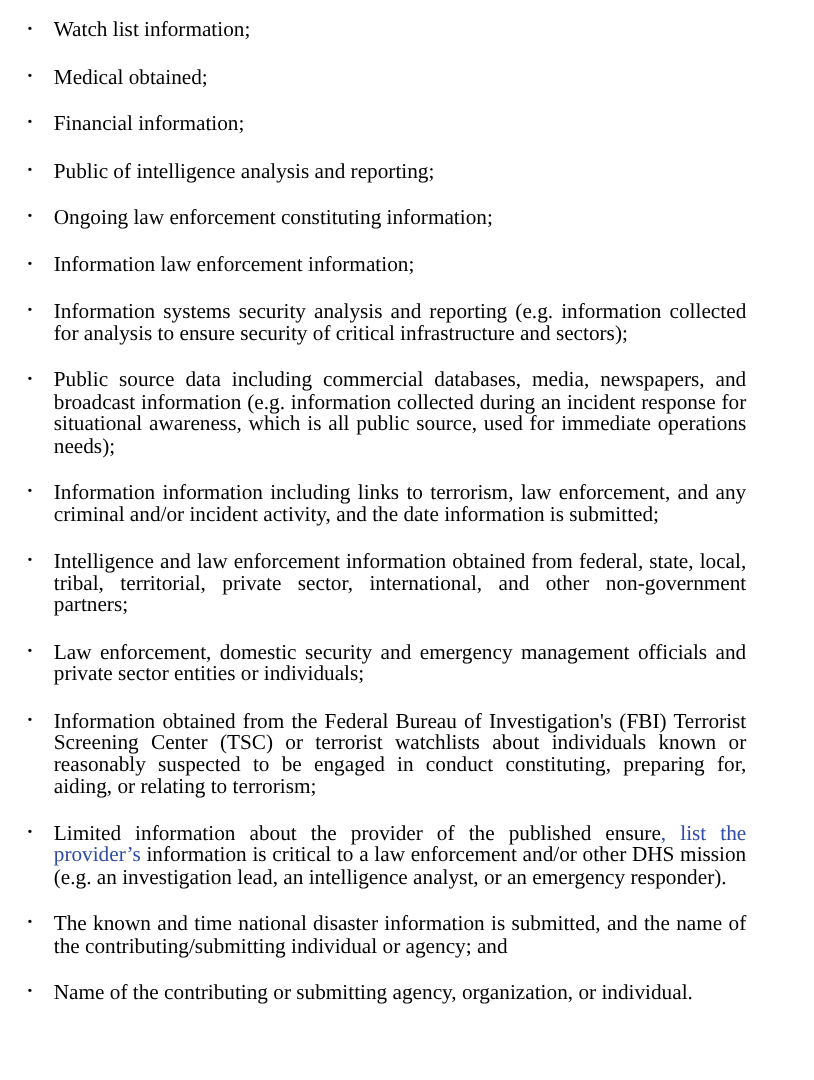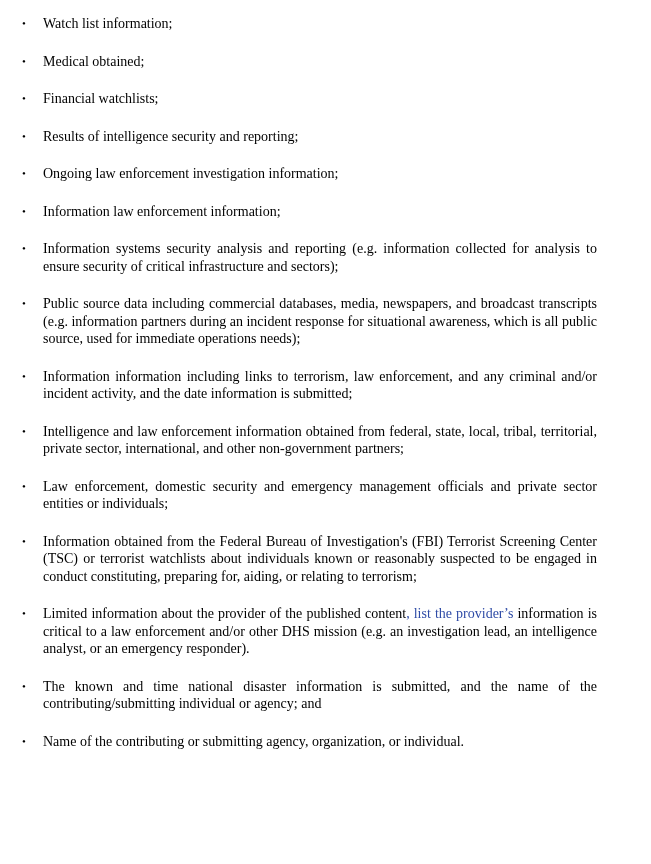--- a/index.html
+++ b/index.html
@@ -33,21 +33,21 @@
   }
   .bullet-dot {
     flex: 0 0 21px;
     font-size: 11px;
     line-height: 17.5px;
     color: #000000;
     user-select: none;
   }
   .item-text {
     flex: 1 1 auto;
-    font-size: 14px;
+    font-size: 17px;
     line-height: 17.5px;
     text-align: justify;
     color: #000000;
   }
   .blue-run {
     color: var(--accent-blue, #2e4ba6);
   }
 </style>
 </head>
 <body>
@@ -60,46 +60,46 @@
       <span class="item-text">Watch list information;</span>
     </li>
 
     <li>
       <span class="bullet-dot">•</span>
       <span class="item-text">Medical obtained;</span>
     </li>
 
     <li>
       <span class="bullet-dot">•</span>
-      <span class="item-text">Financial watchlists;</span>
+      <span class="item-text">Financial information;</span>
     </li>
 
     <li>
       <span class="bullet-dot">•</span>
-      <span class="item-text">Results of intelligence security and reporting;</span>
+      <span class="item-text">Public of intelligence analysis and reporting;</span>
     </li>
 
     <li>
       <span class="bullet-dot">•</span>
-      <span class="item-text">Ongoing law enforcement investigation information;</span>
+      <span class="item-text">Ongoing law enforcement constituting information;</span>
     </li>
 
     <li>
       <span class="bullet-dot">•</span>
       <span class="item-text">Information law enforcement information;</span>
     </li>
 
     <li>
       <span class="bullet-dot">•</span>
       <span class="item-text">Information systems security analysis and reporting (e.g. information collected for analysis to ensure security of critical infrastructure and sectors);</span>
     </li>
 
     <li>
       <span class="bullet-dot">•</span>
-      <span class="item-text">Public source data including commercial databases, media, newspapers, and broadcast transcripts (e.g. information partners during an incident response for situational awareness, which is all public source, used for immediate operations needs);</span>
+      <span class="item-text">Public source data including commercial databases, media, newspapers, and broadcast information (e.g. information collected during an incident response for situational awareness, which is all public source, used for immediate operations needs);</span>
     </li>
 
     <li>
       <span class="bullet-dot">•</span>
       <span class="item-text">Information information including links to terrorism, law enforcement, and any criminal and/or incident activity, and the date information is submitted;</span>
     </li>
 
     <li>
       <span class="bullet-dot">•</span>
       <span class="item-text">Intelligence and law enforcement information obtained from federal, state, local, tribal, territorial, private sector, international, and other non-government partners;</span>
@@ -110,21 +110,21 @@
       <span class="item-text">Law enforcement, domestic security and emergency management officials and private sector entities or individuals;</span>
     </li>
 
     <li>
       <span class="bullet-dot">•</span>
       <span class="item-text">Information obtained from the Federal Bureau of Investigation's (FBI) Terrorist Screening Center (TSC) or terrorist watchlists about individuals known or reasonably suspected to be engaged in conduct constituting, preparing for, aiding, or relating to terrorism;</span>
     </li>
 
     <li>
       <span class="bullet-dot">•</span>
-      <span class="item-text"><span>Limited information about the provider of the published content</span><span class="blue-run">, list the provider’s</span><span> information is critical to a law enforcement and/or other DHS mission (e.g. an investigation lead, an intelligence analyst, or an emergency responder).</span></span>
+      <span class="item-text"><span>Limited information about the provider of the published ensure</span><span class="blue-run">, list the provider’s</span><span> information is critical to a law enforcement and/or other DHS mission (e.g. an investigation lead, an intelligence analyst, or an emergency responder).</span></span>
     </li>
 
     <li>
       <span class="bullet-dot">•</span>
       <span class="item-text">The known and time national disaster information is submitted, and the name of the contributing/submitting individual or agency; and</span>
     </li>
 
     <li>
       <span class="bullet-dot">•</span>
       <span class="item-text">Name of the contributing or submitting agency, organization, or individual.</span>

